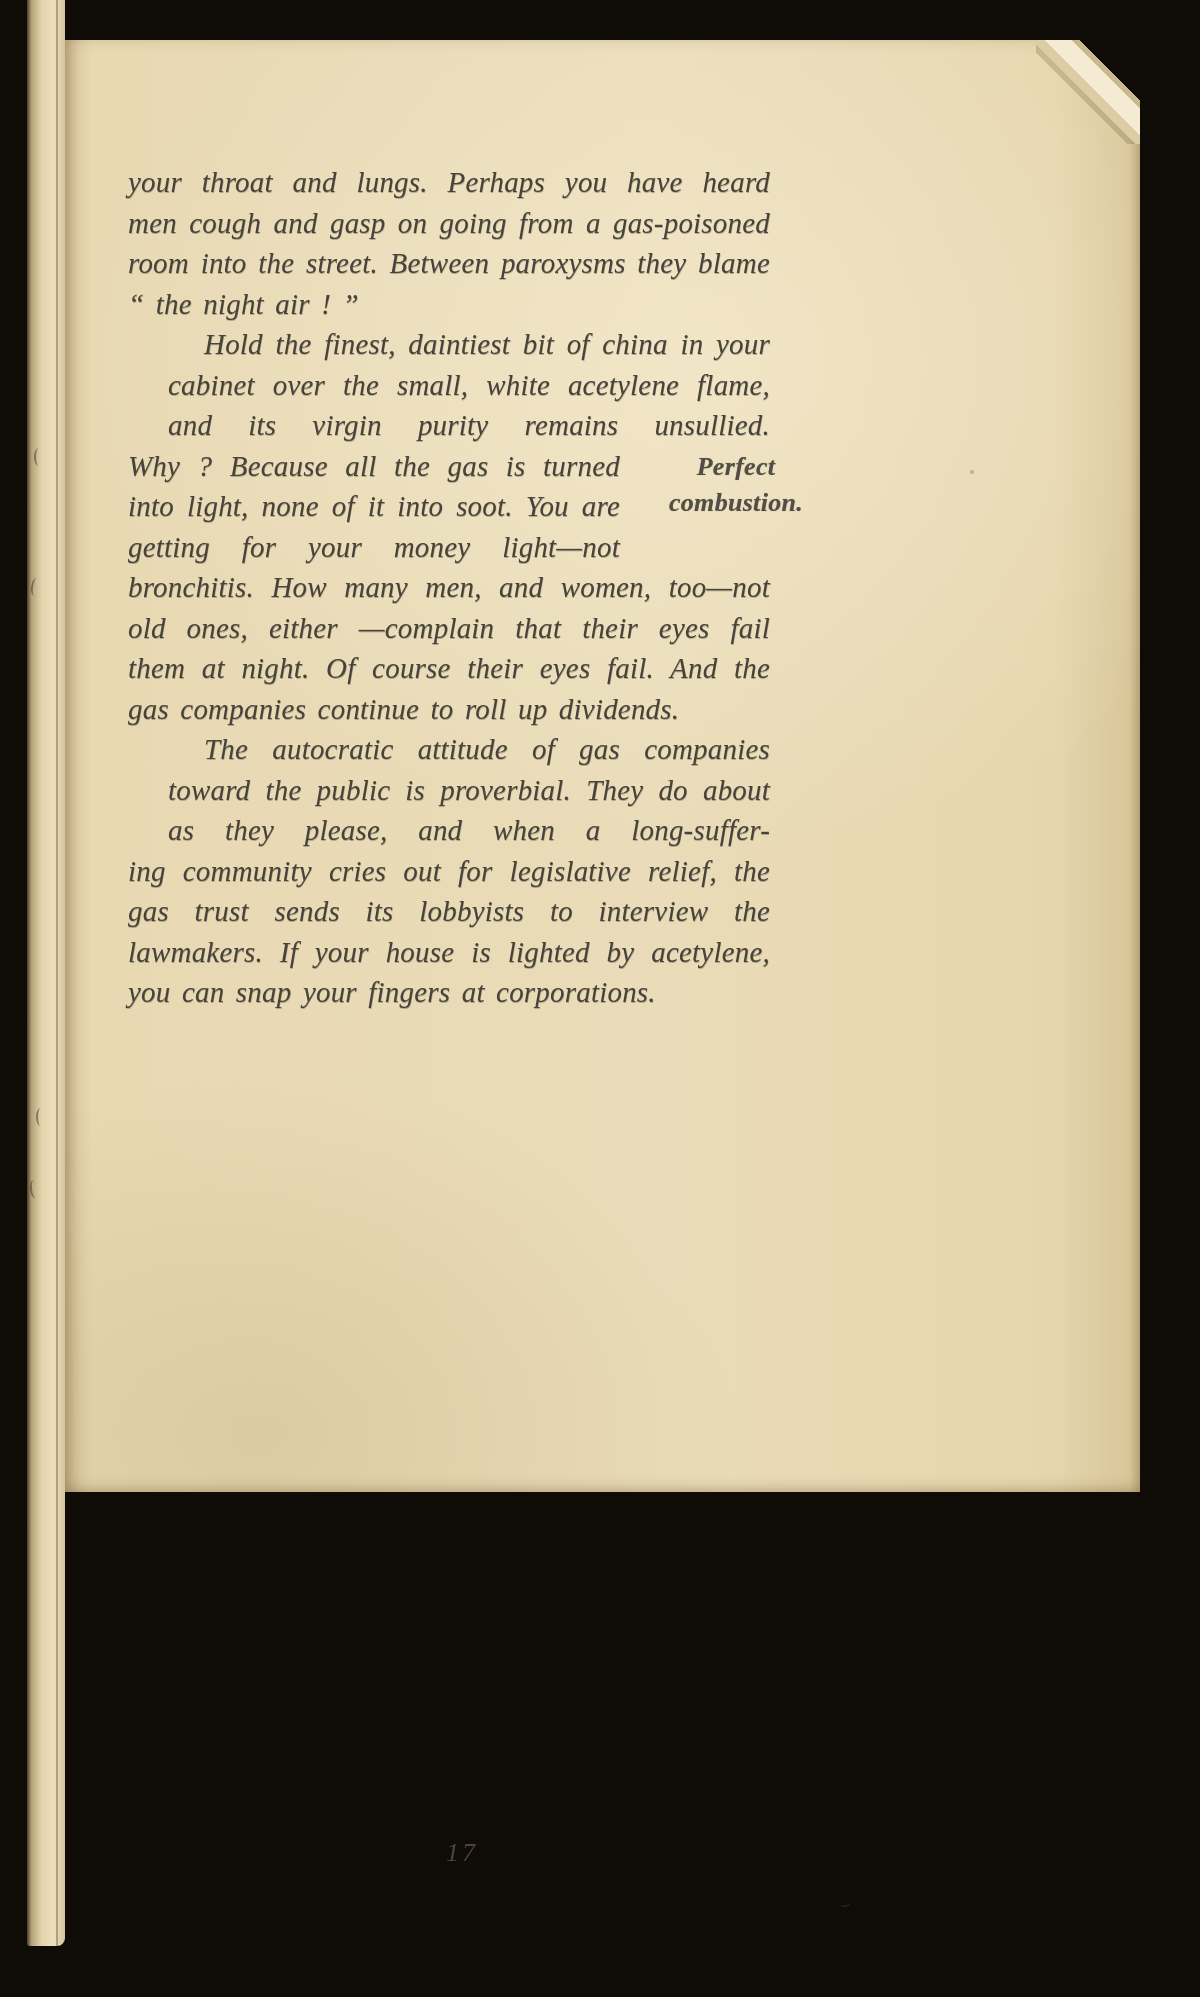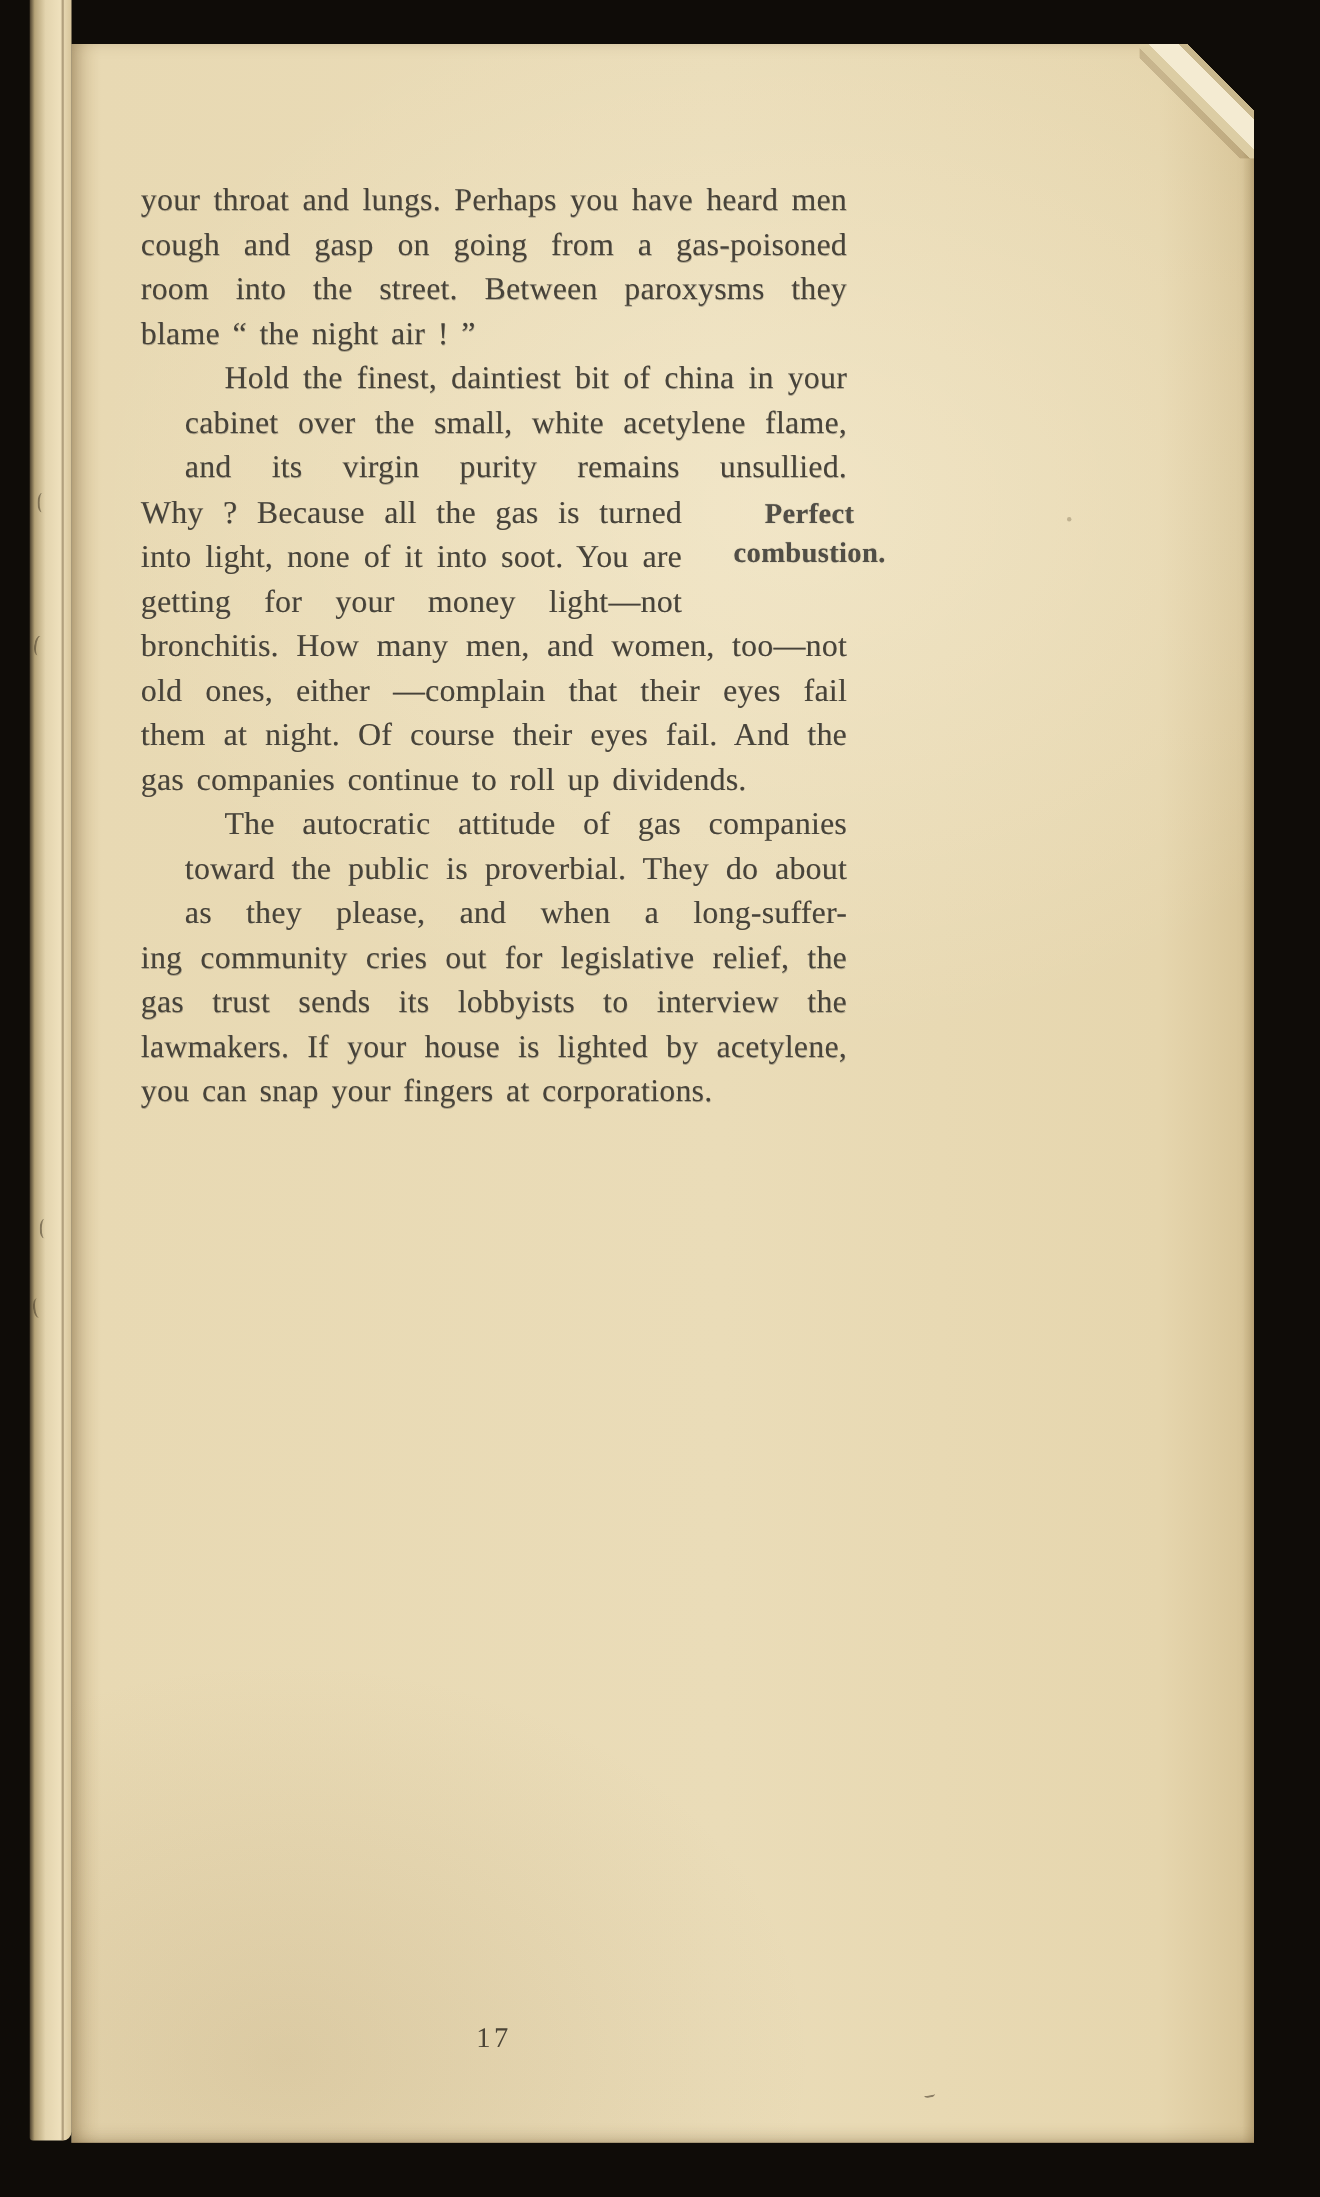--- a/index.html
+++ b/index.html
@@ -27,28 +27,29 @@
     border-left: 2px solid rgba(70, 58, 40, 0.55);
     border-radius: 50%;
   }
   .m1 { left: 7px; top: 448px; }
   .m2 { left: 4px; top: 578px; transform: rotate(8deg); }
   .m3 { left: 9px; top: 1108px; }
   .m4 { left: 3px; top: 1180px; transform: rotate(-6deg); }
 
   
   .page {
-    position: absolute; left: 65px; top: 40px; width: 1075px; height: 1908px;
+    position: absolute; left: 65px; top: 40px; width: 1075px; height: 1452px;
     background:
       radial-gradient(ellipse 900px 700px at 60% 22%, rgba(255,248,228,0.35), rgba(255,248,228,0) 70%),
       radial-gradient(ellipse 800px 600px at 18% 96%, rgba(150,120,70,0.16), rgba(150,120,70,0) 60%),
       linear-gradient(90deg, #dcc99f 0%, #e8d9b3 2.5%, #eadcb8 55%, #e6d6ae 92%, #d9c69a 99%, #c2ad7f 100%);
     box-shadow:
       inset 10px 0 18px -8px rgba(100, 78, 45, 0.55),
       inset -5px -8px 16px -8px rgba(120, 95, 55, 0.40);
+    font-style: italic;
   }
 
   
   .dogear {
     position: absolute; top: 0; right: 0; width: 104px; height: 104px;
     background: linear-gradient(225deg,
       #0f0c08 0 29%,
       #c9b88e 29% 33%,
       #f4ebd2 33% 46%,
       #dccda4 46% 52%,
@@ -78,21 +79,21 @@
     font-weight: bold;
     font-size: 26px; line-height: 36px;
     color: #514e46;
     letter-spacing: 0.3px;
     text-align: center;
     text-shadow: 0 0 1px rgba(81, 78, 70, 0.55);
   }
 
   
   .folio {
-    position: absolute; left: 63px; top: 1798px; width: 642px;
+    position: absolute; left: 76px; top: 1798px; width: 642px;
     text-align: center;
     font-size: 26px; letter-spacing: 3px;
     color: #4c4537;
   }
 
   
   .speck1 {
     position: absolute; left: 775px; top: 1862px; width: 10px; height: 5px;
     border-bottom: 2px solid rgba(60, 50, 35, 0.55);
     border-radius: 50%;

